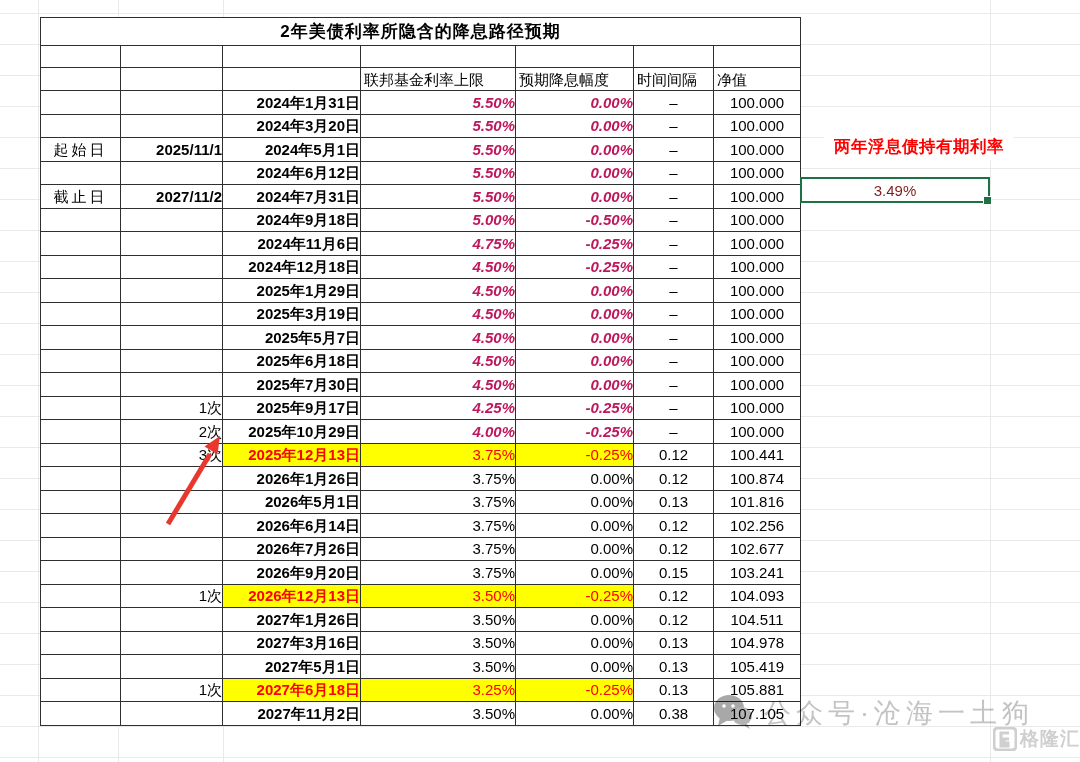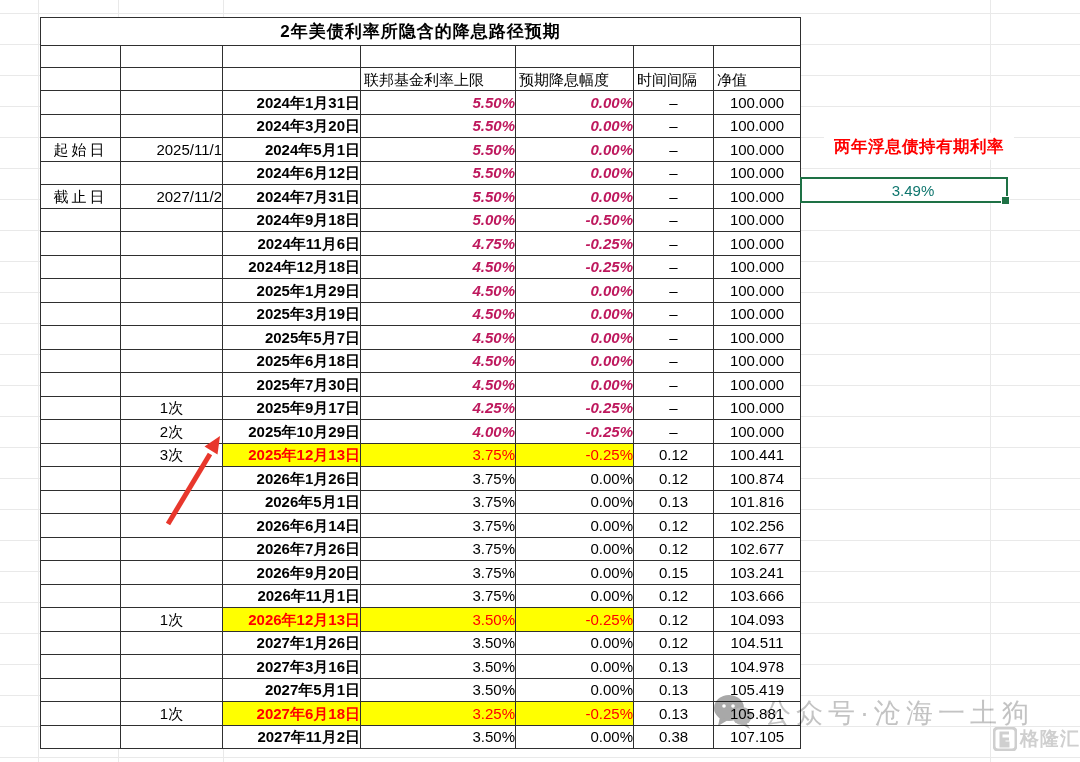--- a/index.html
+++ b/index.html
@@ -11,36 +11,36 @@
 
   
   table.rate{position:absolute;left:40px;top:17px;width:760px;border-collapse:collapse;
              table-layout:fixed;background:#fff;}
   table.rate td{border:1px solid #2f2f2f;padding:0;font-size:15px;white-space:nowrap;
                 overflow:hidden;height:22.5px;line-height:21px;background:#fff;}
   tr.title-row td{height:27px;text-align:center;font-weight:700;font-size:17px;letter-spacing:1px;}
   tr.blank-row td{height:21px;}
   tr.header-row td{height:22px;text-align:left;padding-left:3px;font-size:15px;}
   td.cb{text-align:center;padding-left:6px;letter-spacing:3px;}
-  td.cc-tag{text-align:center;padding-left:3px;}
-  td.cc-val{text-align:right;padding-right:5px;font-weight:400;}
+  td.cc-tag{text-align:right;padding-left:3px;}
+  td.cc-val{text-align:right;padding-right:5px;font-weight:700;}
   td.cd{text-align:right;padding-right:6px;font-weight:600;font-size:15.5px;}
   td.ce,td.cf{text-align:right;padding-right:9px;}
   td.cg{text-align:center;}
   td.ch{text-align:center;padding-right:10px;}
   .purple{color:#be185d;font-style:italic;font-weight:700;}
   .hl{background:#FFFF00 !important;color:#FF0000 !important;}
 
   
   .holding-label{position:absolute;left:824px;top:133px;width:190px;height:27px;background:#fff;
                  color:#FF0000;font-weight:700;font-size:16.5px;display:flex;align-items:center;
                  justify-content:center;letter-spacing:0.5px;}
   .sel-cell{position:absolute;left:800px;top:177px;width:186px;height:22px;background:#fff;
-            border:2px solid #1E7145;color:#0f766e;font-size:15px;display:flex;align-items:center;
-            justify-content:center;padding-left:18px;}
+            border:2px solid #1E7145;color:#7f1d1d;font-size:15px;display:flex;align-items:center;
+            justify-content:center;}
   .sel-handle{position:absolute;right:-4px;bottom:-4px;width:7px;height:7px;background:#1E7145;
               border:1px solid #fff;}
 
   
   .arrow-svg{position:absolute;left:140px;top:428px;}
 
   
   .wm{position:absolute;left:712px;top:693px;display:flex;align-items:flex-end;
       mix-blend-mode:multiply;pointer-events:none;}
   .wm-text{font-size:27px;color:#c3c3c3;letter-spacing:5px;margin-left:10px;font-weight:400;}
@@ -302,29 +302,20 @@
           <td class="cb"></td>
           <td class="cc-tag"></td>
           <td class="cd">2026年9月20日</td>
           <td class="ce">3.75%</td>
           <td class="cf">0.00%</td>
           <td class="cg">0.15</td>
           <td class="ch">103.241</td>
         </tr>
         <tr>
           <td class="cb"></td>
-          <td class="cc-tag"></td>
-          <td class="cd">2026年11月1日</td>
-          <td class="ce">3.75%</td>
-          <td class="cf">0.00%</td>
-          <td class="cg">0.12</td>
-          <td class="ch">103.666</td>
-        </tr>
-        <tr>
-          <td class="cb"></td>
           <td class="cc-tag">1次</td>
           <td class="cd hl">2026年12月13日</td>
           <td class="ce hl">3.50%</td>
           <td class="cf hl">-0.25%</td>
           <td class="cg">0.12</td>
           <td class="ch">104.093</td>
         </tr>
         <tr>
           <td class="cb"></td>
           <td class="cc-tag"></td>

